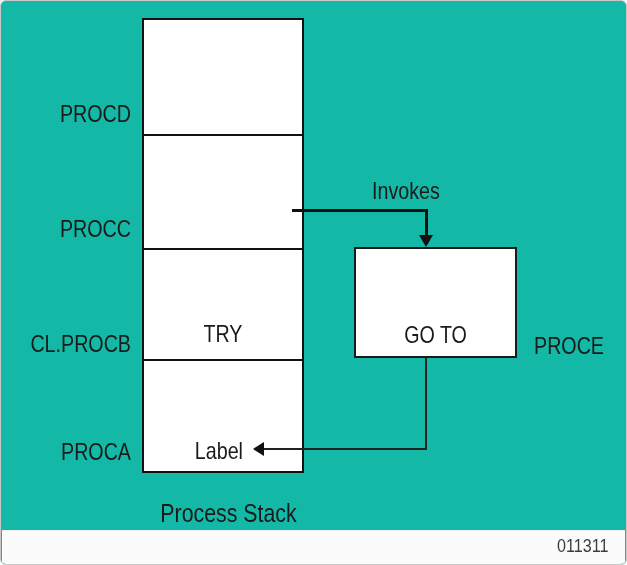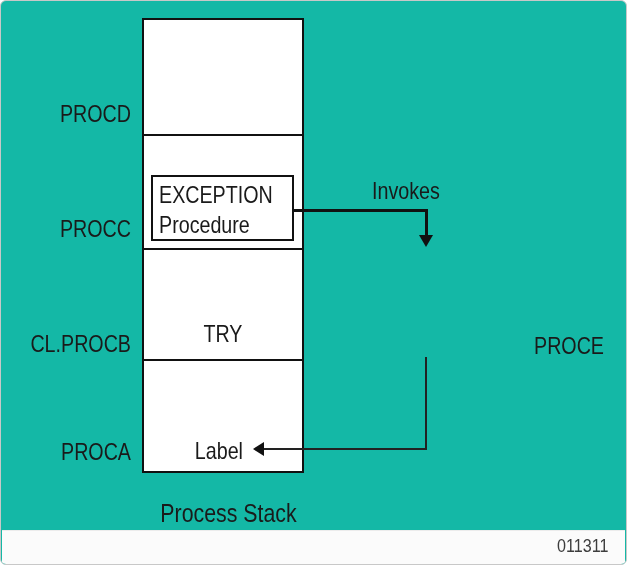--- a/index.html
+++ b/index.html
@@ -85,32 +85,29 @@
   </div>
 
   <div class="lbl cond o-r t-r" style="right:495px; top:100px; width:120px">PROCD</div>
   <div class="lbl cond o-r t-r" style="right:495px; top:215px; width:120px">PROCC</div>
   <div class="lbl cond o-r t-r" style="right:495px; top:330px; width:140px">CL.PROCB</div>
   <div class="lbl cond o-r t-r" style="right:495px; top:438px; width:120px">PROCA</div>
 
   <div class="lbl cond o-c t-c" style="left:141px; top:320px; width:162px">TRY</div>
   <div class="lbl cond o-r t-r" style="left:141px; top:437px; width:101px">Label</div>
 
-  <div id="exception-box">
-    <div id="exception-text">
-      <div>EXCEPTION</div>
-      <div>Procedure</div>
-    </div>
-  </div>
 
   <div class="lbl cond o-c t-c" style="left:340px; top:177px; width:130px">Invokes</div>
   <div class="line" id="invokes-h"></div>
   <div class="line" id="invokes-v"></div>
   <div class="arrow-down"></div>
 
+  <div id="goto-box">
+    <div id="goto-text">GO TO</div>
+  </div>
   <div class="lbl cond o-l" style="left:533px; top:332px">PROCE</div>
 
   <div class="line" id="return-v"></div>
   <div class="line" id="return-h"></div>
   <div class="arrow-left"></div>
 
   <div class="lbl cond o-c t-c" id="caption">Process Stack</div>
 
   <div id="footer-rule"></div>
   <div id="footer-area"></div>

